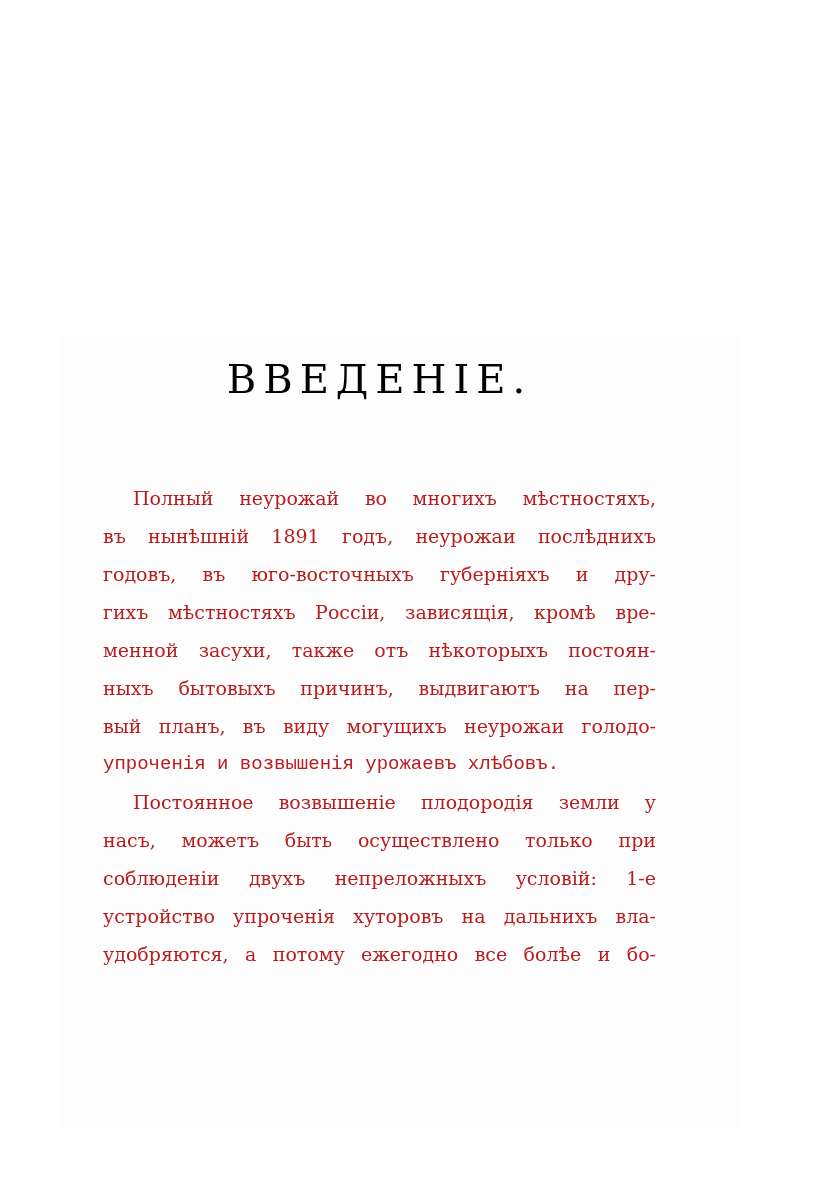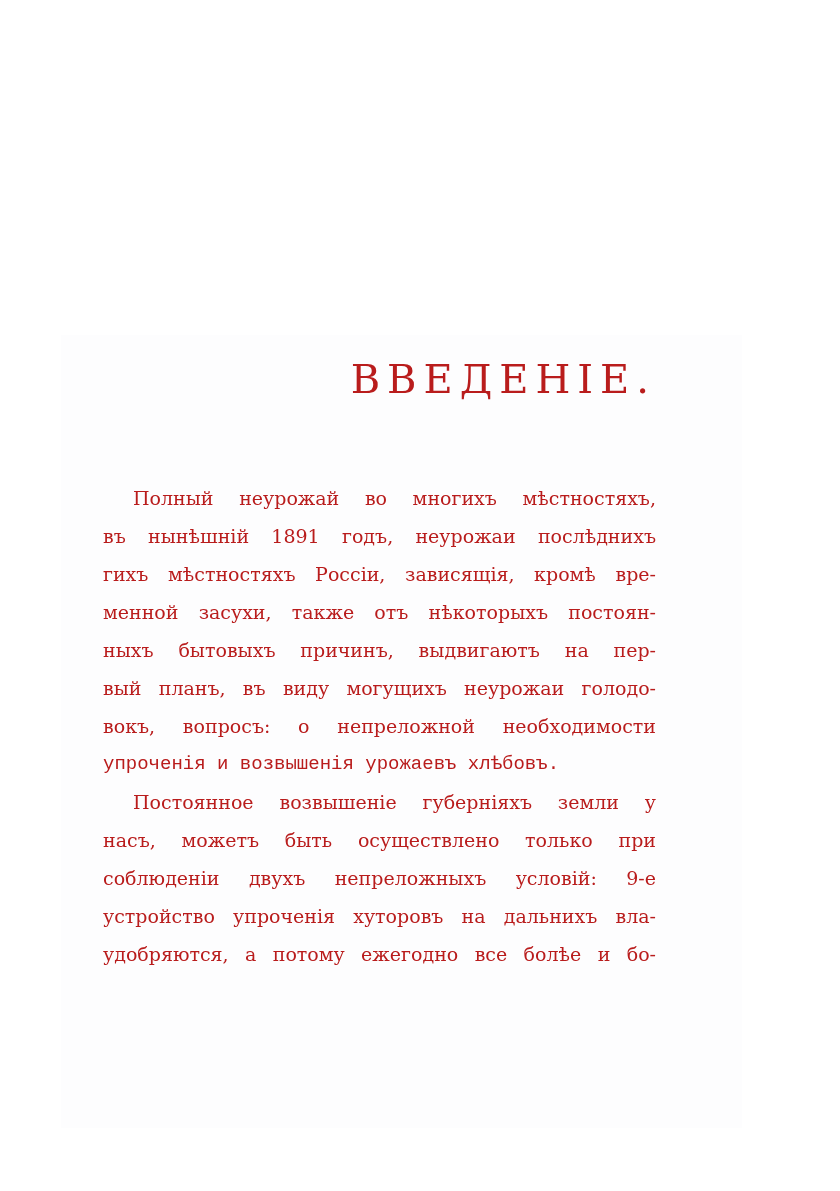--- a/index.html
+++ b/index.html
@@ -24,23 +24,23 @@
     height: 793px;
     background: #fdfdfe;
     padding: 0 86px 0 42px;
     color: #1d1d1d;
   }
   .chapter-title {
     margin-top: 20px;
     font-size: 40px;
     line-height: 48px;
     font-weight: normal;
-    text-align: right;
+    text-align: center;
     letter-spacing: 7px;
-    color: #b91c1c;
+    color: #000000;
     white-space: nowrap;
   }
   .body-text {
     margin-top: 76px;
   }
   .text-line {
     font-size: 19px;
     line-height: 38px;
     height: 38px;
     text-align: justify;
@@ -61,27 +61,27 @@
 <body>
 
 <div class="scan-canvas">
   <div class="book-page">
 
     <h1 class="chapter-title">ВВЕДЕНІЕ.</h1>
 
     <div class="body-text">
       <div class="text-line indent">Полный неурожай во многихъ мѣстностяхъ,</div>
       <div class="text-line">въ нынѣшній 1891 годъ, неурожаи послѣднихъ</div>
+      <div class="text-line">годовъ, въ юго-восточныхъ губерніяхъ и дру-</div>
       <div class="text-line">гихъ мѣстностяхъ Россіи, зависящія, кромѣ вре-</div>
       <div class="text-line">менной засухи, также отъ нѣкоторыхъ постоян-</div>
       <div class="text-line">ныхъ бытовыхъ причинъ, выдвигаютъ на пер-</div>
       <div class="text-line">вый планъ, въ виду могущихъ неурожаи голодо-</div>
-      <div class="text-line">вокъ, вопросъ: о непреложной необходимости</div>
       <div class="text-line para-end">упроченія и возвышенія урожаевъ хлѣбовъ.</div>
-      <div class="text-line indent">Постоянное возвышеніе губерніяхъ земли у</div>
+      <div class="text-line indent">Постоянное возвышеніе плодородія земли у</div>
       <div class="text-line">насъ, можетъ быть осуществлено только при</div>
-      <div class="text-line">соблюденіи двухъ непреложныхъ условій: 9-е</div>
+      <div class="text-line">соблюденіи двухъ непреложныхъ условій: 1-е</div>
       <div class="text-line">устройство упроченія хуторовъ на дальнихъ вла-</div>
       <div class="text-line">удобряются, а потому ежегодно все болѣе и бо-</div>
     </div>
 
   </div>
 </div>
 
 </body></html>

